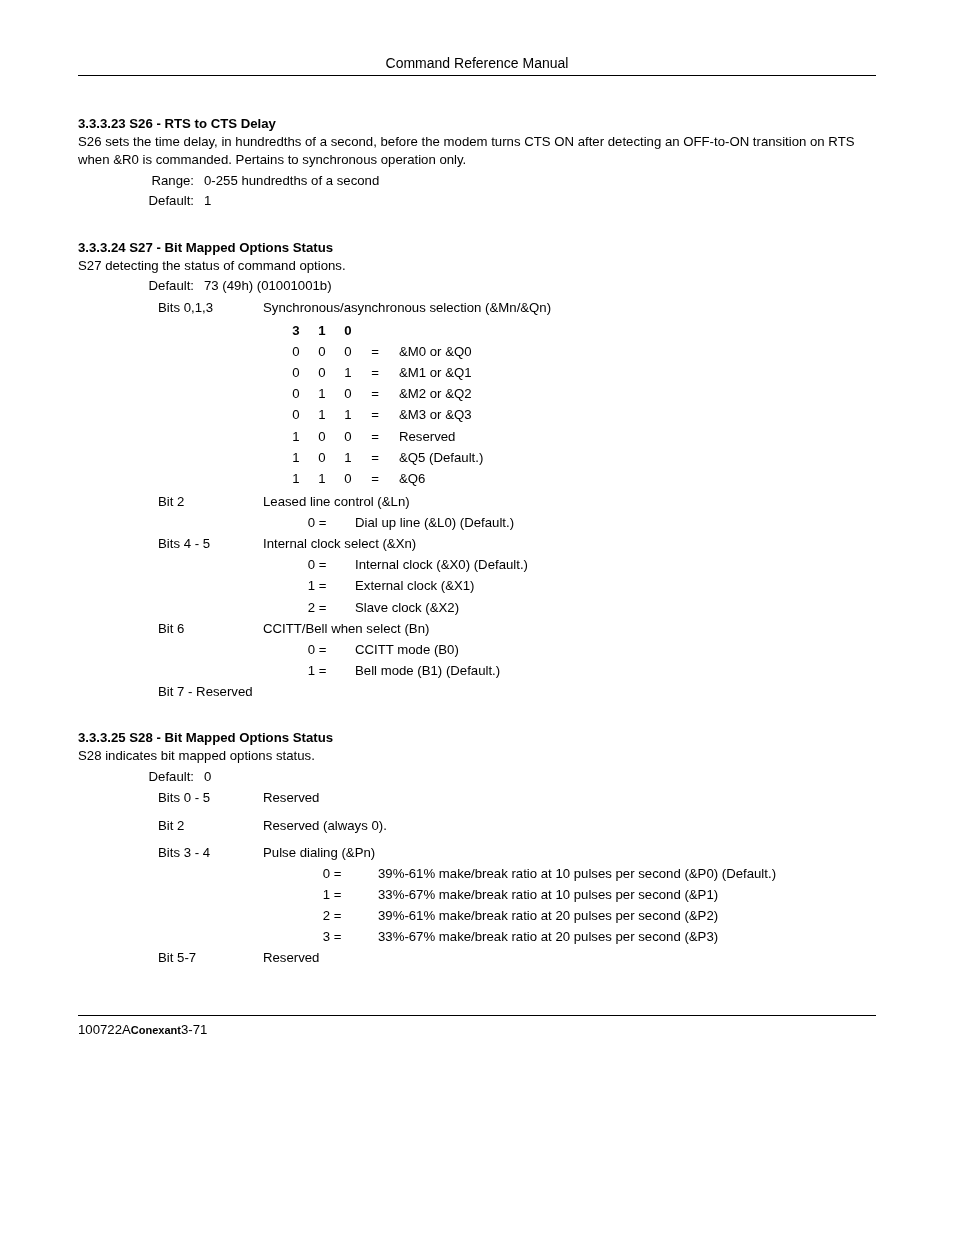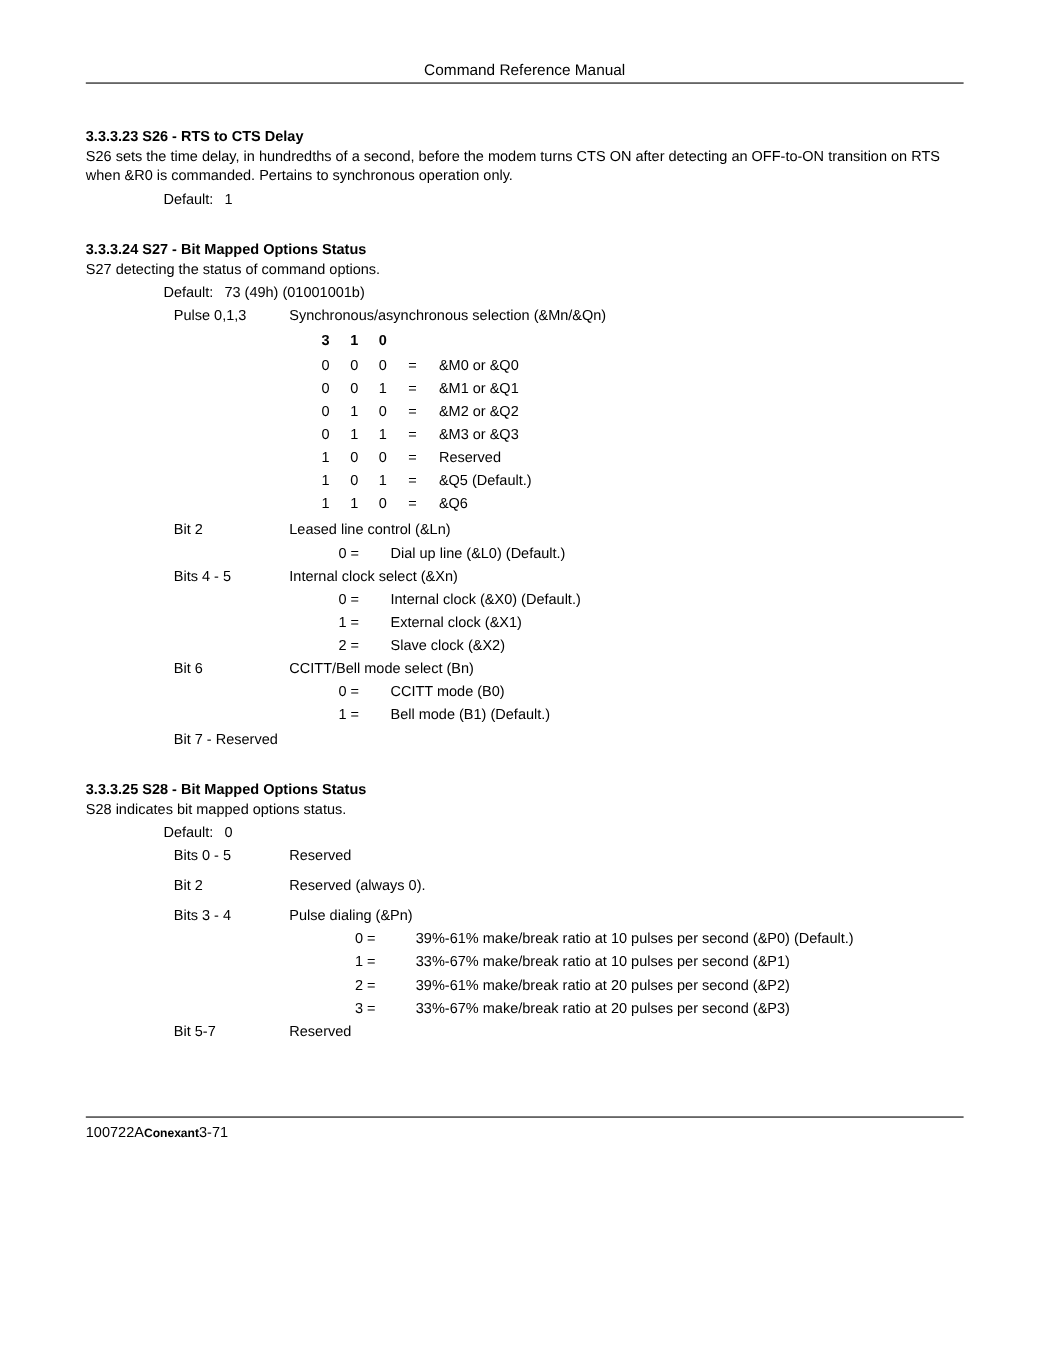--- a/index.html
+++ b/index.html
@@ -102,39 +102,43 @@
 
 <div class="page">
 
   <div class="header-title">Command Reference Manual</div>
   <hr class="header-rule">
 
   <div class="section-heading">3.3.3.23 S26 - RTS to CTS Delay</div>
   <p class="para"> S26 sets the time delay, in hundredths of a second, before the modem turns CTS ON after detecting an OFF-to-ON transition on RTS when &amp;R0 is commanded. Pertains to synchronous operation only.</p>
   <div class="indent1">
     <div class="row">
+      <div class="label-col-r">Range:</div>
+      <div class="val-col">0-255 hundredths of a second</div>
+    </div>
+    <div class="row">
       <div class="label-col-r">Default:</div>
       <div class="val-col">1</div>
     </div>
   </div>
 
   <div class="spacer-med"></div>
 
   <div class="section-heading">3.3.3.24 S27 - Bit Mapped Options Status</div>
   <p class="para"> S27 detecting the status of command options.</p>
   <div class="indent1">
     <div class="row">
       <div class="label-col-r">Default:</div>
       <div class="val-col">73 (49h) (01001001b)</div>
     </div>
   </div>
 
   <div class="bits-block">
     <div class="bits-row">
-      <div class="bits-label">Pulse 0,1,3</div>
+      <div class="bits-label">Bits 0,1,3</div>
       <div class="bits-desc">Synchronous/asynchronous selection (&amp;Mn/&amp;Qn)</div>
     </div>
   </div>
 
   <div class="bit-table">
     <div class="brow bold">
       <div class="bcell">3</div>
       <div class="bcell">1</div>
       <div class="bcell">0</div>
       <div class="eqcell"></div>
@@ -221,21 +225,21 @@
       </div>
     <div class="srow">
         <div class="scode">2 =</div>
         <div class="smean">Slave clock (&amp;X2)</div>
       </div>
   </div>
 
   <div class="bits-block">
     <div class="bits-row">
       <div class="bits-label">Bit 6</div>
-      <div class="bits-desc">CCITT/Bell mode select (Bn)</div>
+      <div class="bits-desc">CCITT/Bell when select (Bn)</div>
     </div>
   </div>
   <div class="sub-table">
     <div class="srow">
         <div class="scode">0 =</div>
         <div class="smean">CCITT mode (B0)</div>
       </div>
     <div class="srow">
         <div class="scode">1 =</div>
         <div class="smean">Bell mode (B1) (Default.)</div>

